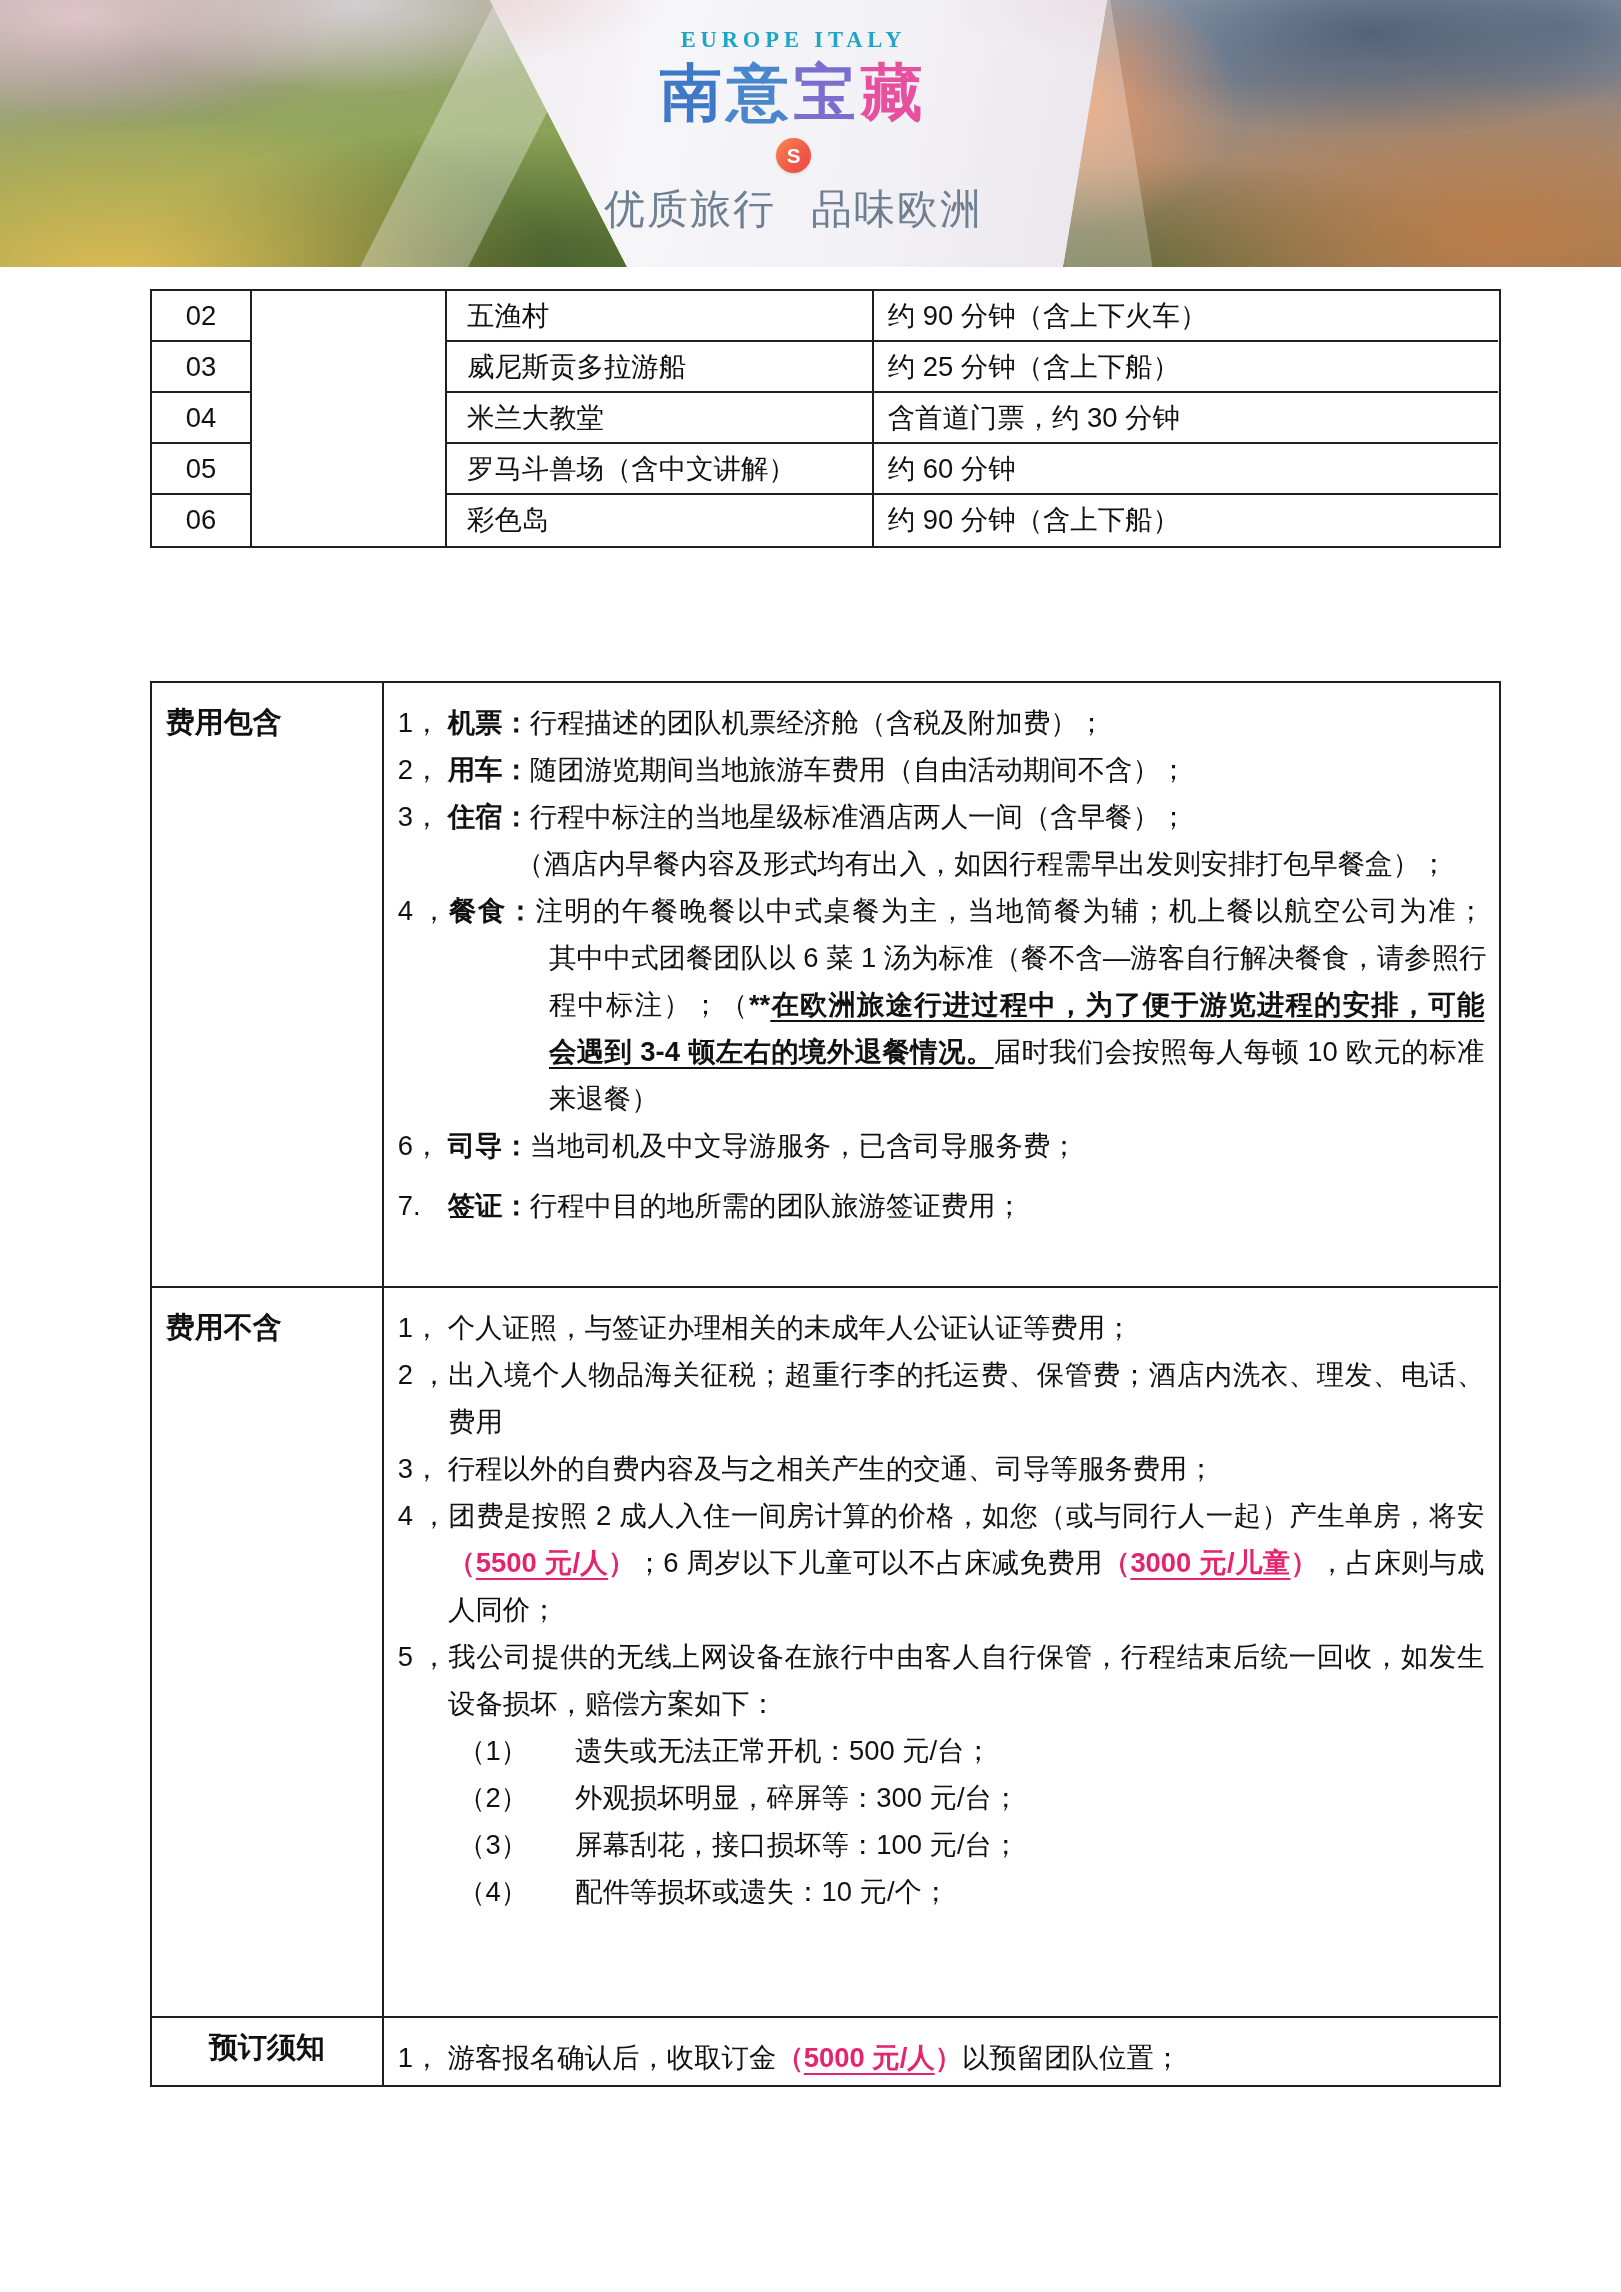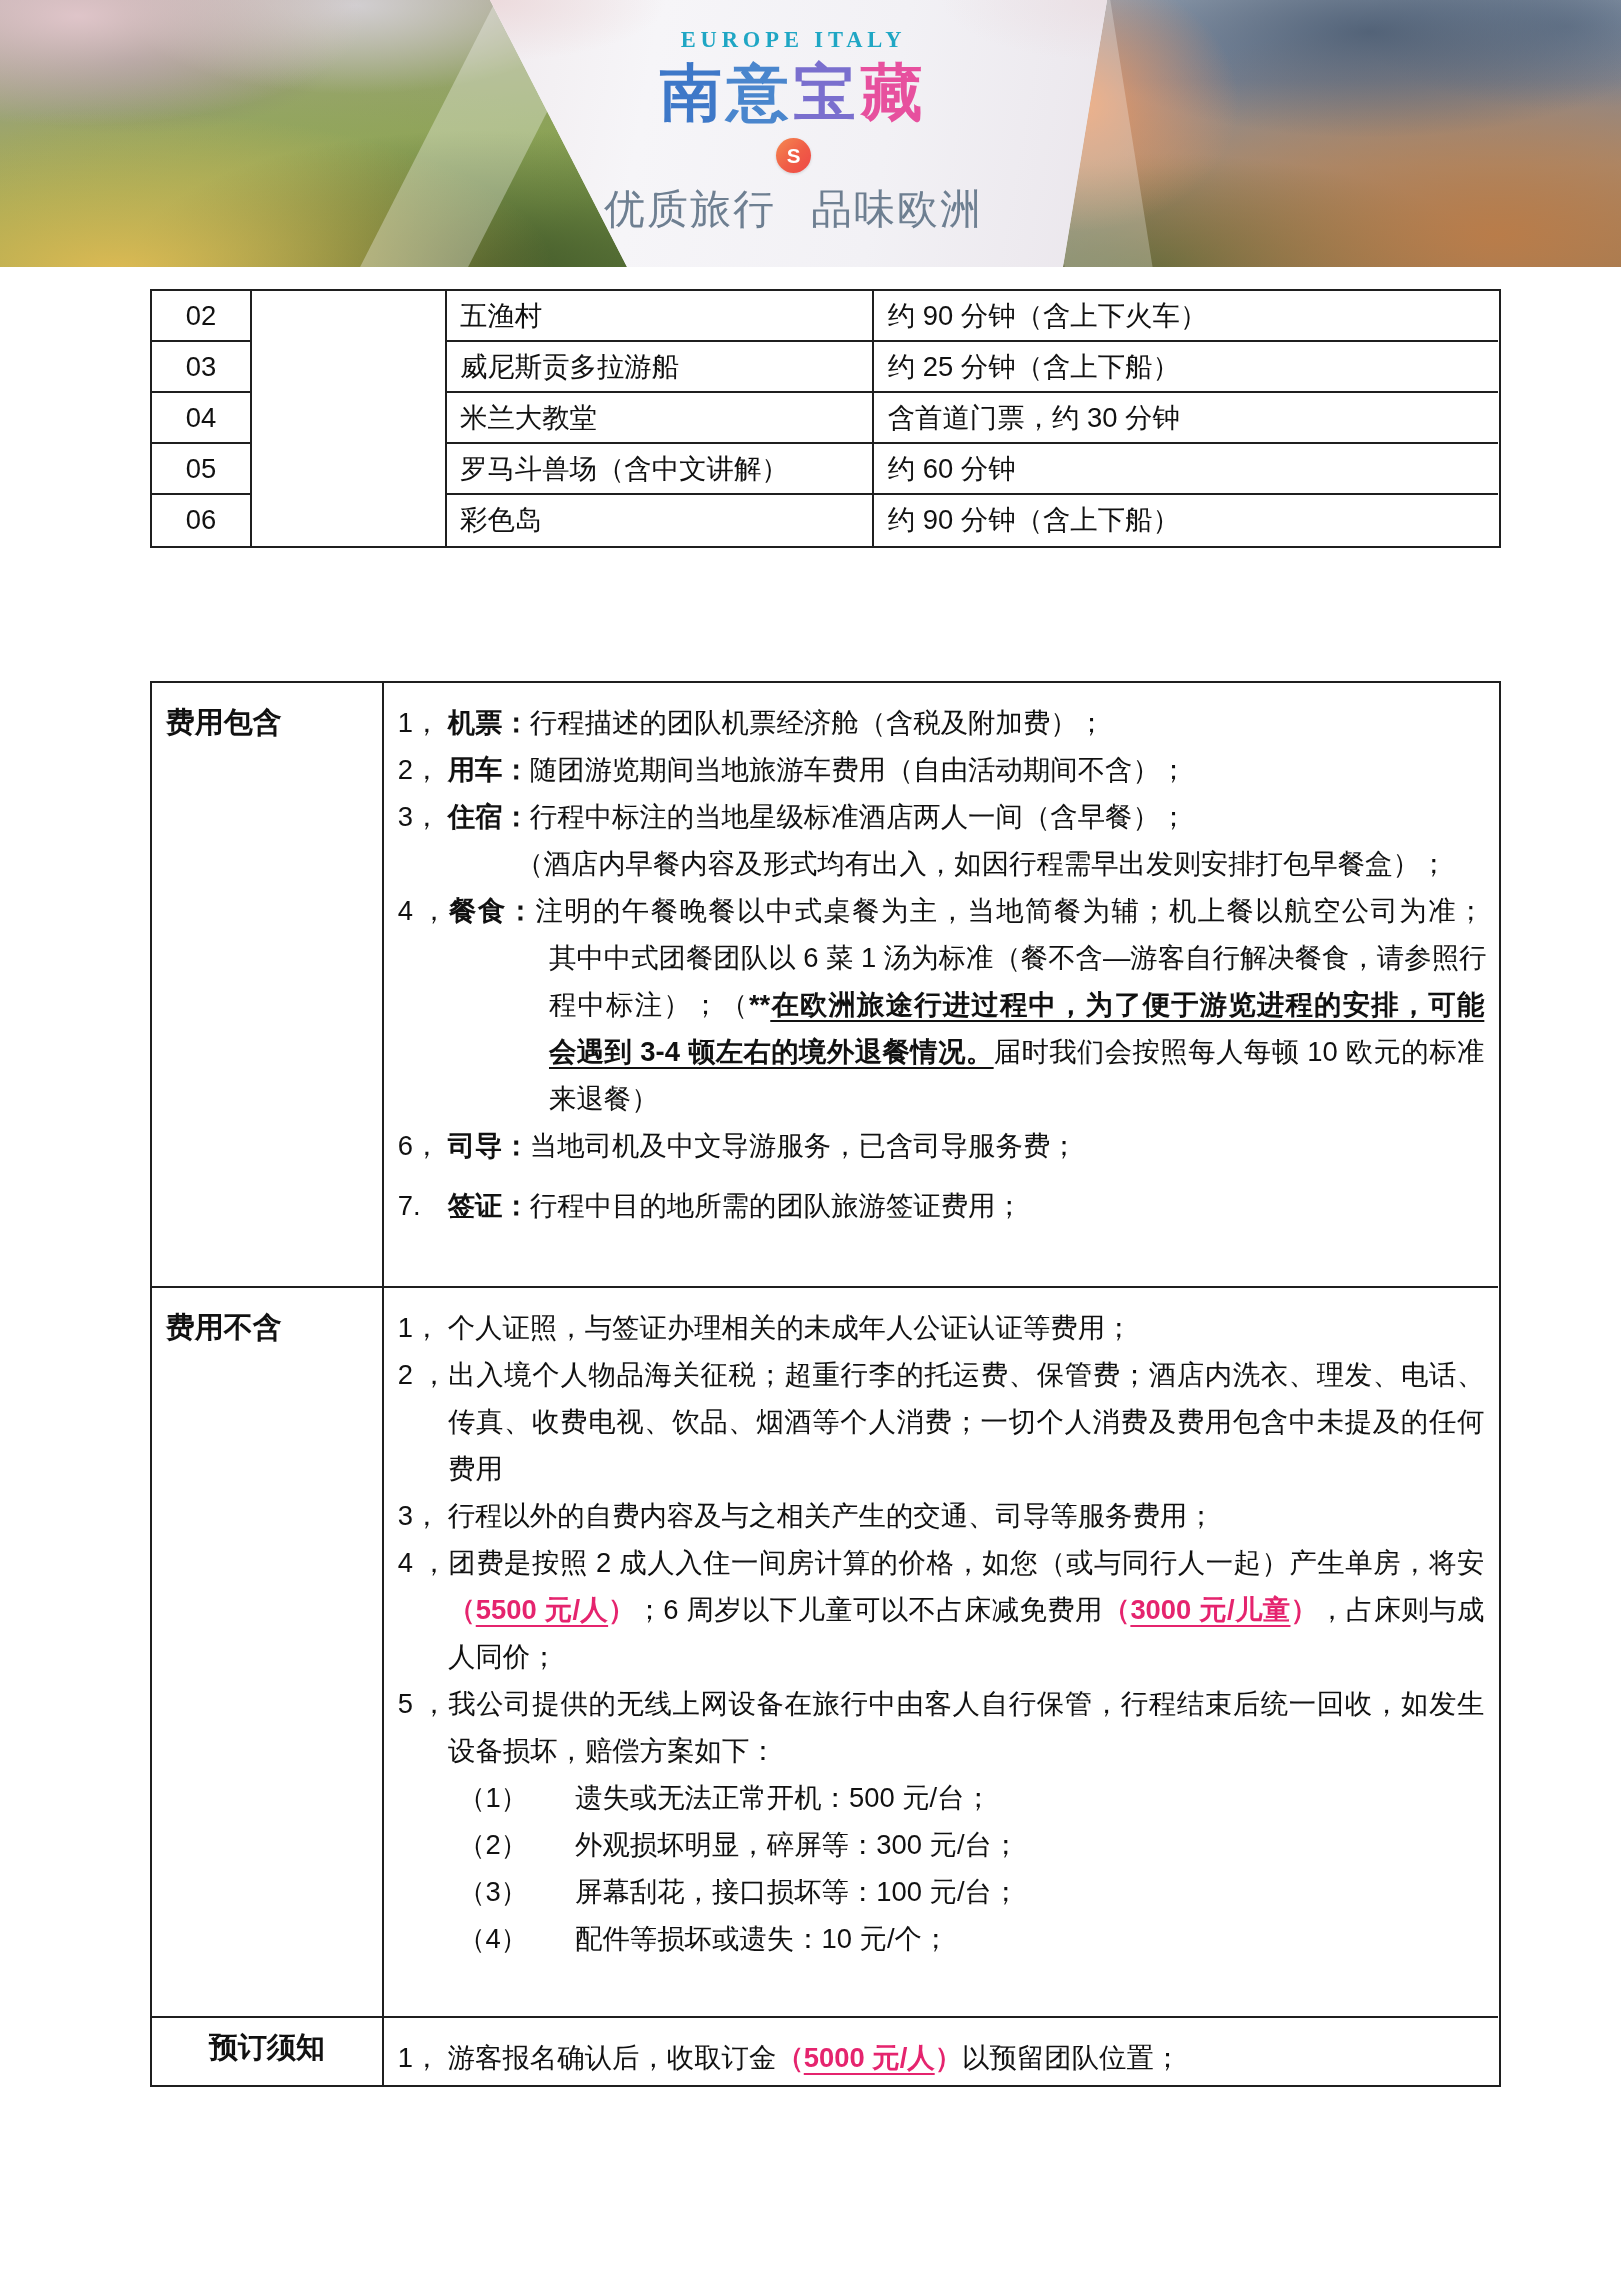--- a/index.html
+++ b/index.html
@@ -50,21 +50,21 @@
         color:#fff;font-weight:bold;font-size:20.6px;line-height:35px;text-align:center;
         box-shadow:0 1px 2.9px rgba(0,0,0,.15)}
   .tagline{margin-top:8.8px;font-size:41px;color:var(--tagline);letter-spacing:2px;word-spacing:21.6px}
 
   
   .schedule{position:absolute;left:150px;top:289px;width:1351px;border:2px solid var(--line);
             display:grid;grid-template-columns:100px 195px 427px 624px;grid-auto-rows:51px}
   .sch-cell{font-size:27.4px;line-height:49px;border-right:2px solid var(--line);
             border-bottom:2px solid var(--line);overflow:hidden;white-space:nowrap}
   .sch-num{text-align:center}
-  .sch-site{padding-left:13px}
+  .sch-site{padding-left:20px}
   .sch-dur{padding-left:13.7px;border-right:none}
   .sch-merged{grid-column:2;border-right:2px solid var(--line);border-bottom:none}
   .sch-last{border-bottom:none}
 
   
   .fees{position:absolute;left:150px;top:681px;width:1351px;border:2px solid var(--line);
         display:grid;grid-template-columns:232px 1114px;grid-template-rows:603px 730px 69px}
   .fee-label{font-size:29px;font-weight:bold;padding:19.6px 0 0 13.7px;border-right:2px solid var(--line)}
   .fee-label.center{text-align:center;padding:9.8px 0 0 0}
   .fee-content{padding:15.7px 13.7px 0 0;overflow:hidden}
@@ -132,21 +132,20 @@
         <div class="l cont3 j"><span>程中标注）；（</span><span class="b">**</span><span class="b u">在欧洲旅途行进过程中，为了便于游览进程的安排，可能</span></div>
         <div class="l cont3 j"><span class="b u">会遇到 3-4 顿左右的境外退餐情况。</span><span>届时我们会按照每人每顿 10 欧元的标准</span></div>
         <div class="l cont3"><span>来退餐）</span></div>
         <div class="l item"><span class="num">6，</span><span class="b">司导：</span><span>当地司机及中文导游服务，已含司导服务费；</span></div>
         <div class="l item gap"><span class="num">7.</span><span class="b">签证：</span><span>行程中目的地所需的团队旅游签证费用；</span></div>
       </div>
       <div class="fee-label sep">费用不含</div>
       <div class="fee-content sep">
         <div class="l item"><span class="num">1，</span><span>个人证照，与签证办理相关的未成年人公证认证等费用；</span></div>
         <div class="l item j"><span class="num">2，</span><span>出入境个人物品海关征税；超重行李的托运费、保管费；酒店内洗衣、理发、电话、</span></div>
-        <div class="l cont j"><span>传真、收费电视、饮品、烟酒等个人消费；一切个人消费及费用包含中未提及的任何</span></div>
         <div class="l cont"><span>费用</span></div>
         <div class="l item"><span class="num">3，</span><span>行程以外的自费内容及与之相关产生的交通、司导等服务费用；</span></div>
         <div class="l item j"><span class="num">4，</span><span>团费是按照 2 成人入住一间房计算的价格，如您（或与同行人一起）产生单房，将安</span></div>
         <div class="l cont j"><span class="b pink">（</span><span class="b u pink">5500 元/人</span><span class="b pink">）</span><span>；6 周岁以下儿童可以不占床减免费用</span><span class="b pink">（</span><span class="b u pink">3000 元/儿童</span><span class="b pink">）</span><span>，占床则与成</span></div>
         <div class="l cont"><span>人同价；</span></div>
         <div class="l item j"><span class="num">5，</span><span>我公司提供的无线上网设备在旅行中由客人自行保管，行程结束后统一回收，如发生</span></div>
         <div class="l cont"><span>设备损坏，赔偿方案如下：</span></div>
         <div class="l sub"><span>（1）</span><span class="tab-gap">遗失或无法正常开机：500 元/台；</span></div>
         <div class="l sub"><span>（2）</span><span class="tab-gap">外观损坏明显，碎屏等：300 元/台；</span></div>
         <div class="l sub"><span>（3）</span><span class="tab-gap">屏幕刮花，接口损坏等：100 元/台；</span></div>

